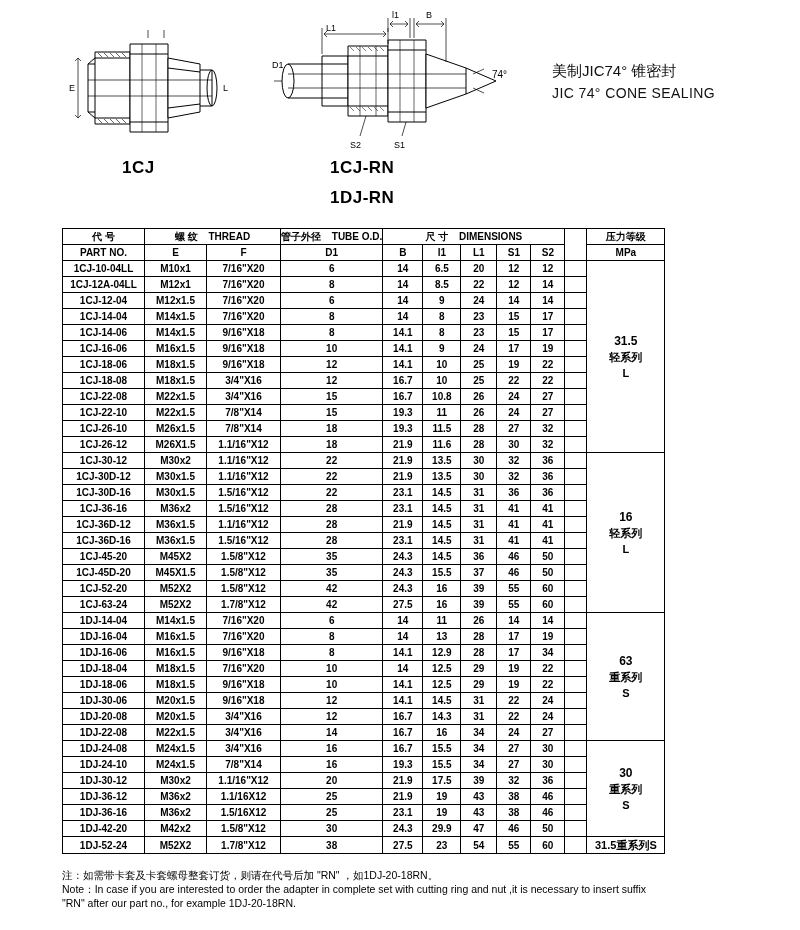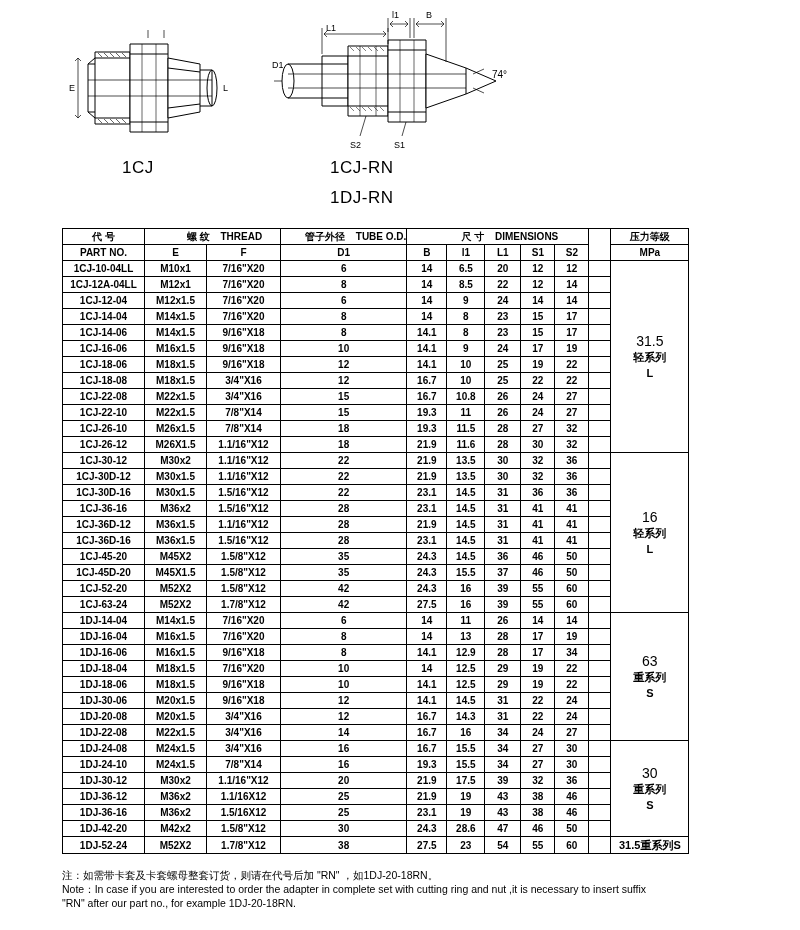--- a/index.html
+++ b/index.html
@@ -22,21 +22,21 @@
   .fig-mid{left:270px;top:6px;width:260px;height:150px;}
 
   .title-right{
     position:absolute;left:552px;top:60px;width:230px;
     font-size:15px;line-height:22px;color:#111;
   }
   .title-right .cn{font-size:15px;}
   .title-right .en{font-size:14px;letter-spacing:.4px;}
 
   .lbl{
-    position:absolute;font-weight:normal;font-size:17px;letter-spacing:.5px;
+    position:absolute;font-weight:bold;font-size:17px;letter-spacing:.5px;
   }
   .lbl-1cj{left:122px;top:158px;}
   .lbl-1dj{left:122px;top:188px;margin-top:40px;}
   .lbl-1cjrn{left:330px;top:158px;}
   .lbl-1djrn{left:330px;top:188px;text-align:center;}
 
   
   table.spec{
     position:absolute;left:62px;top:228px;
     border-collapse:collapse;
@@ -62,21 +62,21 @@
   col.c3{width:88px;}
   col.c4{width:40px;}
   col.c5{width:38px;}
   col.c6{width:36px;}
   col.c7{width:34px;}
   col.c8{width:34px;}
   col.c9{width:22px;}
   col.c10{width:78px;}
 
   .press{font-size:11px;line-height:16px;}
-  .press .big{font-size:14px;font-weight:normal;}
+  .press .big{font-size:12px;font-weight:bold;}
   .shade{background:#d8d8d8;}
 
   
   .note{
     position:absolute;left:62px;top:868px;width:676px;
     font-size:10.5px;line-height:14px;
   }
   .note div{margin:0;}
 
   
@@ -173,20 +173,24 @@
         <text x="56" y="25" font-size="9" font-family="Liberation Sans, sans-serif">L1</text>
         <text x="122" y="12" font-size="9" font-family="Liberation Sans, sans-serif">l1</text>
         <text x="156" y="12" font-size="9" font-family="Liberation Sans, sans-serif">B</text>
         <text x="2" y="62" font-size="9" font-family="Liberation Sans, sans-serif">D1</text>
         <text x="80" y="142" font-size="9" font-family="Liberation Sans, sans-serif">S2</text>
         <text x="124" y="142" font-size="9" font-family="Liberation Sans, sans-serif">S1</text>
         <text x="222" y="72" font-size="10" font-family="Liberation Sans, sans-serif">74°</text>
       </svg>
     </div>
 
+    <div class="title-right">
+      <div class="cn">美制JIC74° 锥密封</div>
+      <div class="en">JIC 74°  CONE SEALING</div>
+    </div>
 
     <div class="lbl lbl-1cj">1CJ</div>
     <div class="lbl lbl-1dj">1DJ</div>
     <div class="lbl lbl-1cjrn">1CJ-RN</div>
     <div class="lbl lbl-1djrn">1DJ-RN</div>
   </div>
 
   <table class="spec">
     <colgroup>
       <col class="c0">
@@ -672,21 +676,21 @@
           <td>38</td>
           <td>46</td>
           <td>&nbsp;</td>
         </tr>
         <tr>
           <td>1DJ-42-20</td>
           <td>M42x2</td>
           <td>1.5/8"X12</td>
           <td>30</td>
           <td>24.3</td>
-          <td>28.6</td>
+          <td>29.9</td>
           <td>47</td>
           <td>46</td>
           <td>50</td>
           <td>&nbsp;</td>
         </tr>
         <tr>
           <td>1DJ-52-24</td>
           <td>M52X2</td>
           <td>1.7/8"X12</td>
           <td>38</td>
@@ -704,15 +708,15 @@
   </table>
 
   <div class="note">
     <div>注：如需带卡套及卡套螺母整套订货，则请在代号后加 "RN" ，如1DJ-20-18RN。</div>
     <div>Note：In case if you are interested to order the adapter in complete set with cutting ring and nut ,it is necessary to insert suffix</div>
     <div>"RN" after our part no.,  for example 1DJ-20-18RN.</div>
   </div>
 </div>
 
 <style>
-  table.spec thead td span{display:inline-block;margin-left:24px;}
+  table.spec thead td span{display:inline-block;}
   table.spec thead td span + span{margin-left:8px;}
 </style>
 
 </body></html>

